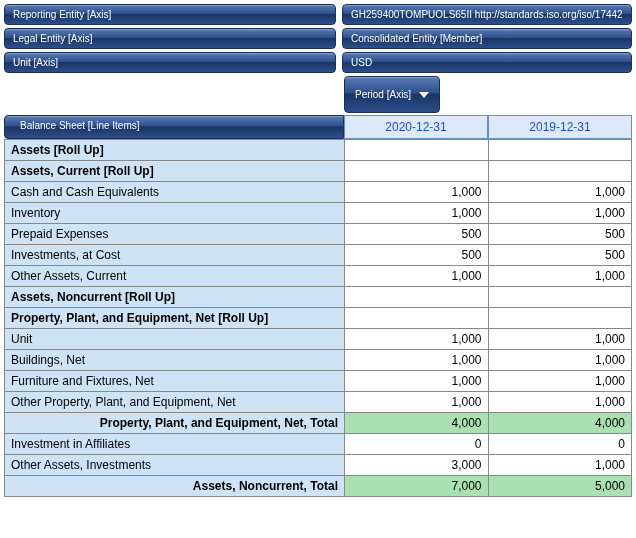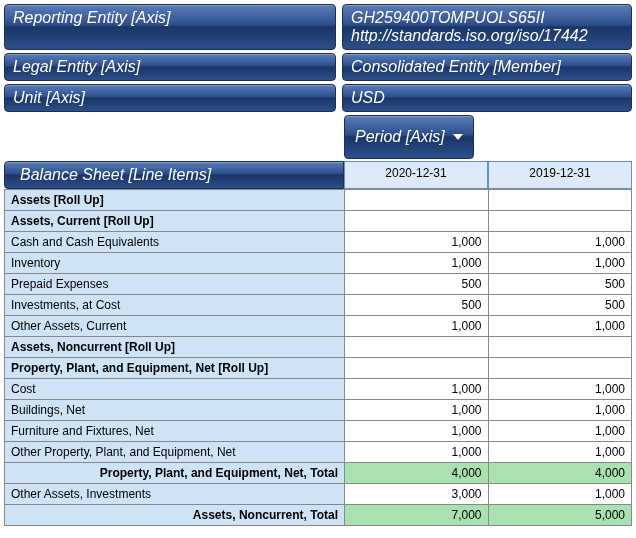--- a/index.html
+++ b/index.html
@@ -16,23 +16,22 @@
   .axis-row {
     display: flex;
     margin-bottom: 3px;
   }
   .axis-label, .axis-value, .period-btn, .col-header-title {
     background: linear-gradient(to bottom, #5a7db8 0%, #2d4e8a 45%, #1a3668 50%, #2d4e8a 100%);
     color: #fff;
     border: 1px solid #1a2f55;
     border-radius: 4px;
     padding: 4px 8px;
-    font-size: 16px;
+    font-size: 10px;
     box-shadow: inset 0 1px 0 rgba(255,255,255,0.25);
-    font-style: italic;
   }
   .axis-label {
     width: 332px;
     margin-right: 6px;
   }
   .axis-value {
     flex: 1;
   }
   .period-row {
     display: flex;
@@ -53,21 +52,21 @@
     width: 340px;
     border-radius: 4px 0 0 4px;
     padding-left: 15px;
   }
   .col-period {
     flex: 1;
     background: #dbe9f9;
     border: 1px solid #6b8fc0;
     text-align: center;
     padding: 4px 8px;
-    color: #000000;
+    color: #1d4ed8;
     font-size: 12px;
   }
   table.bs {
     width: 100%;
     border-collapse: collapse;
     table-layout: fixed;
   }
   table.bs td {
     border: 1px solid #888;
     padding: 3px 6px;
@@ -175,21 +174,21 @@
           <td class="label">Assets, Noncurrent [Roll Up]</td>
           <td class="val">&nbsp;</td>
           <td class="val">&nbsp;</td>
         </tr>
         <tr class="rollup">
           <td class="label">Property, Plant, and Equipment, Net [Roll Up]</td>
           <td class="val">&nbsp;</td>
           <td class="val">&nbsp;</td>
         </tr>
         <tr class="item">
-          <td class="label">Cost</td>
+          <td class="label">Unit</td>
           <td class="val">1,000</td>
           <td class="val">1,000</td>
         </tr>
         <tr class="item">
           <td class="label">Buildings, Net</td>
           <td class="val">1,000</td>
           <td class="val">1,000</td>
         </tr>
         <tr class="item">
           <td class="label">Furniture and Fixtures, Net</td>
@@ -200,20 +199,25 @@
           <td class="label">Other Property, Plant, and Equipment, Net</td>
           <td class="val">1,000</td>
           <td class="val">1,000</td>
         </tr>
         <tr class="subtotal">
           <td class="label">Property, Plant, and Equipment, Net, Total</td>
           <td class="val">4,000</td>
           <td class="val">4,000</td>
         </tr>
         <tr class="item">
+          <td class="label">Investment in Affiliates</td>
+          <td class="val">0</td>
+          <td class="val">0</td>
+        </tr>
+        <tr class="item">
           <td class="label">Other Assets, Investments</td>
           <td class="val">3,000</td>
           <td class="val">1,000</td>
         </tr>
         <tr class="subtotal">
           <td class="label">Assets, Noncurrent, Total</td>
           <td class="val">7,000</td>
           <td class="val">5,000</td>
         </tr>
       </tbody>

